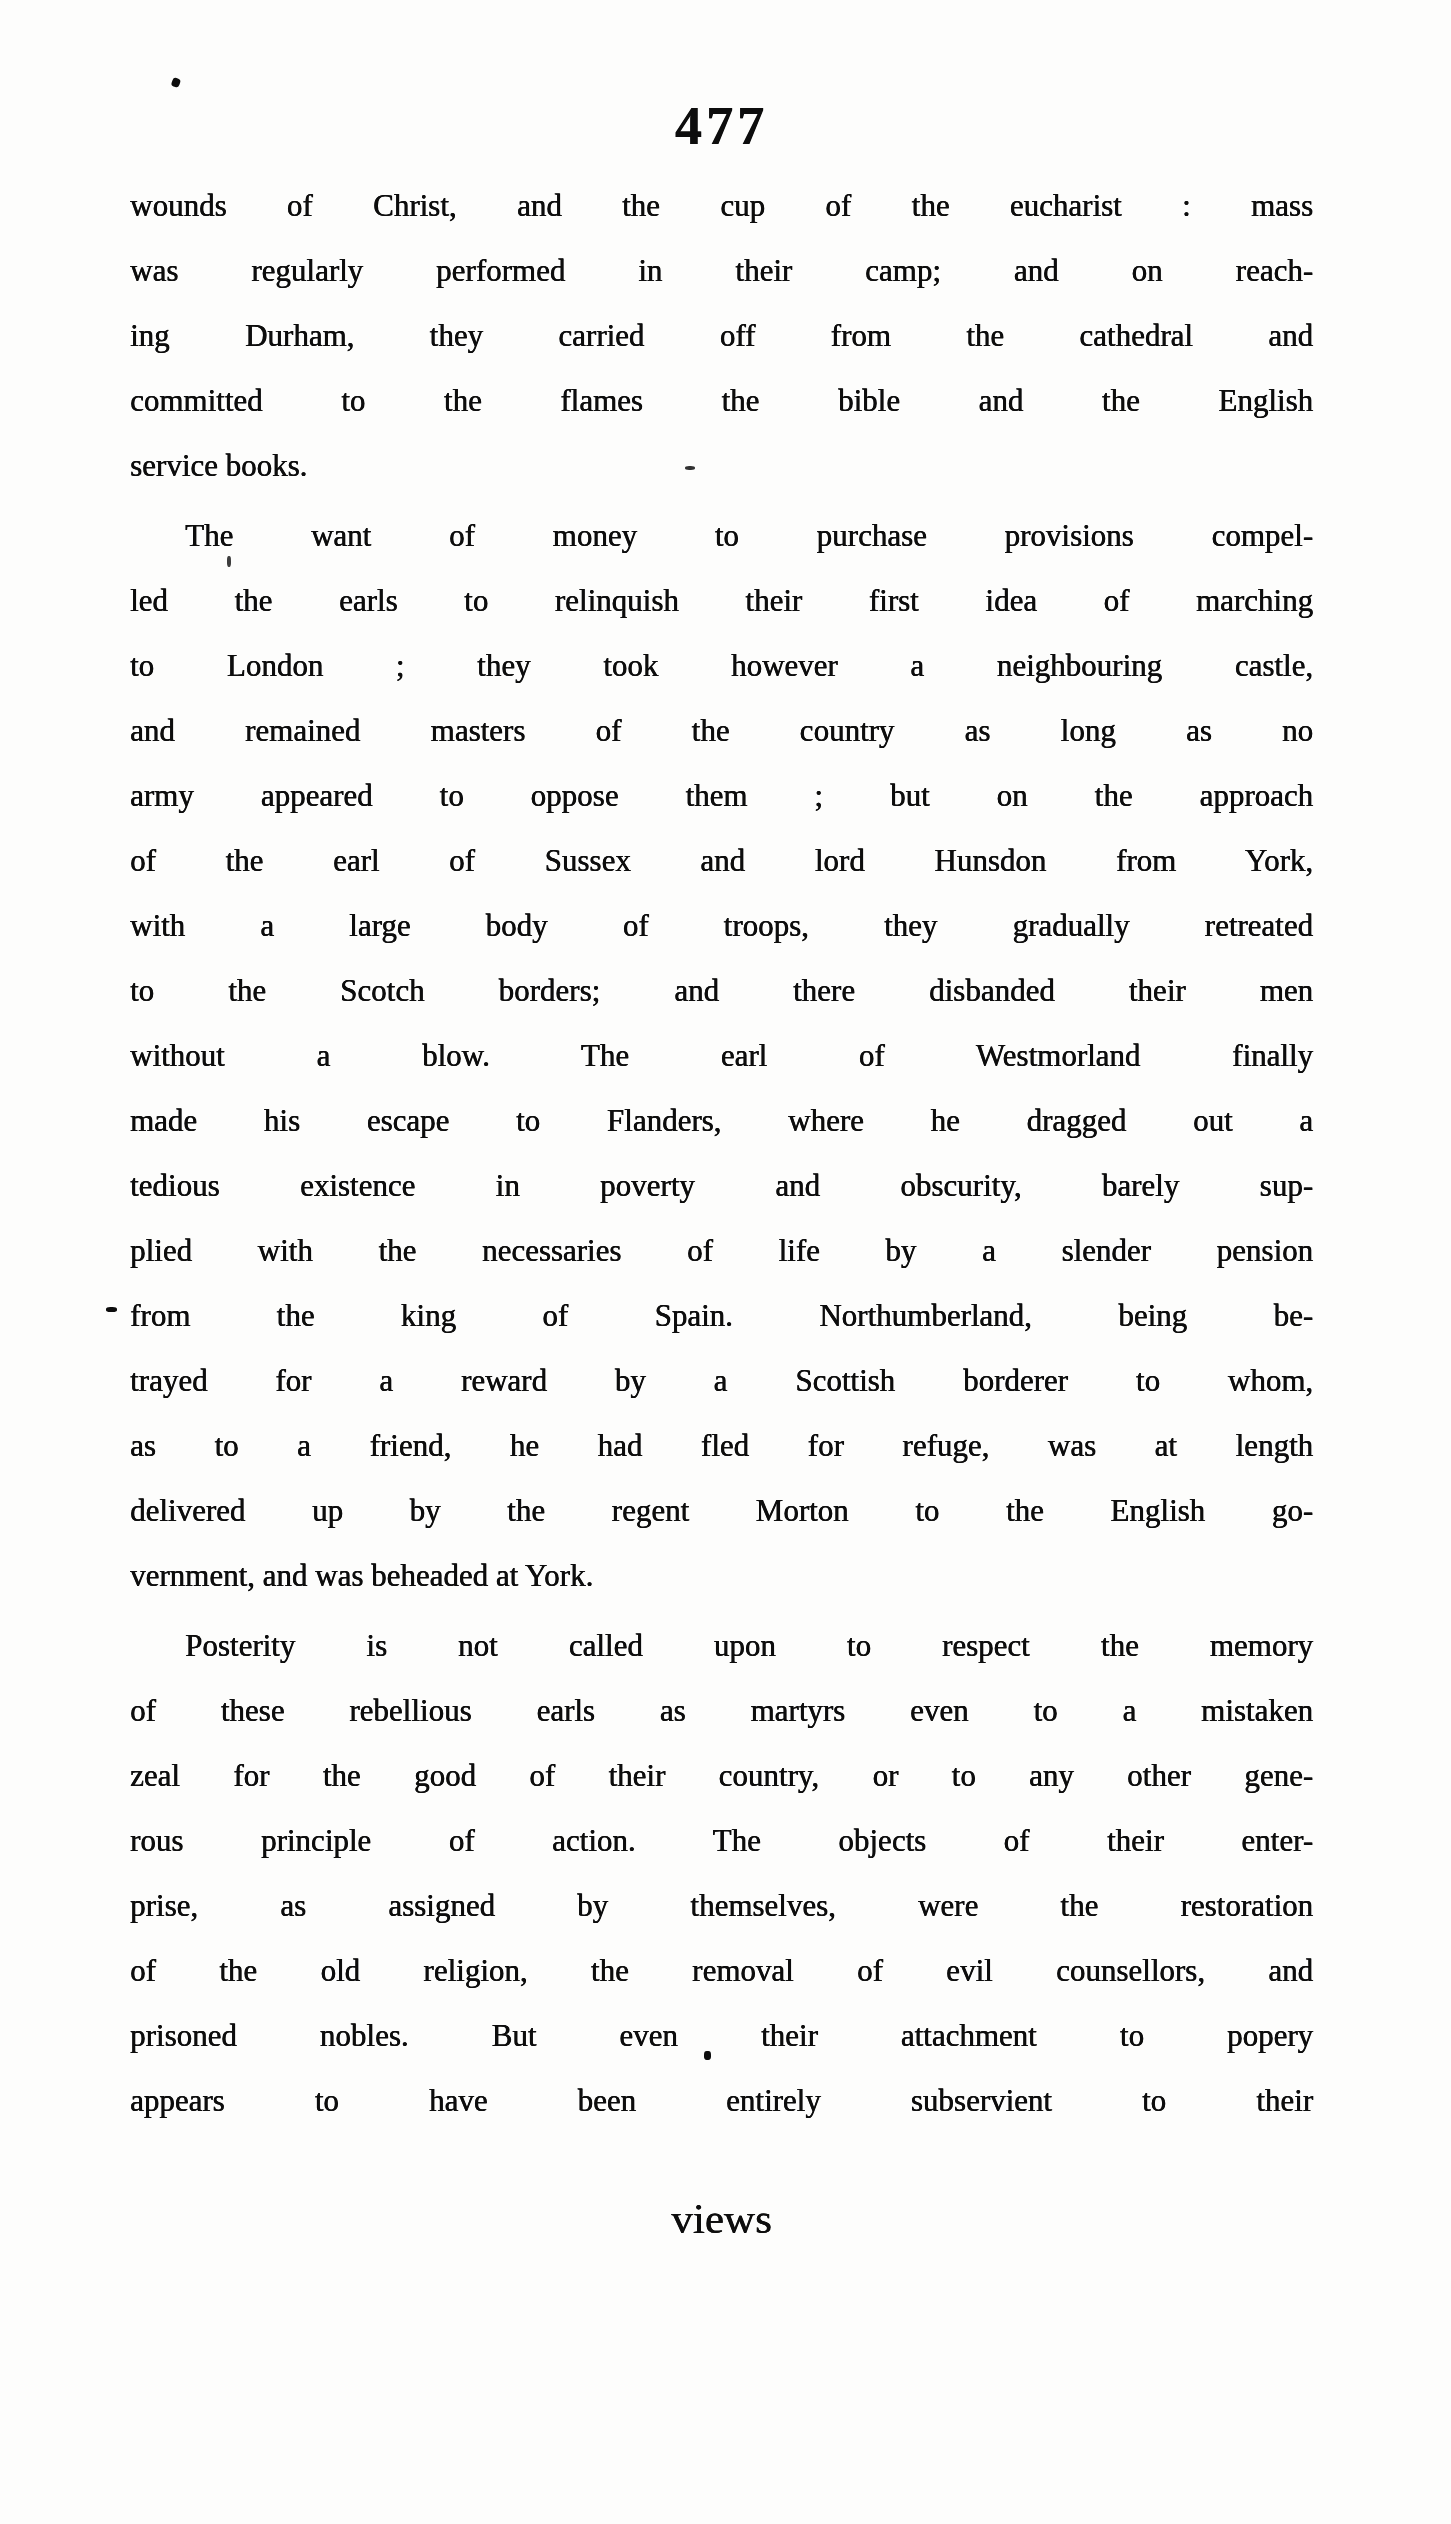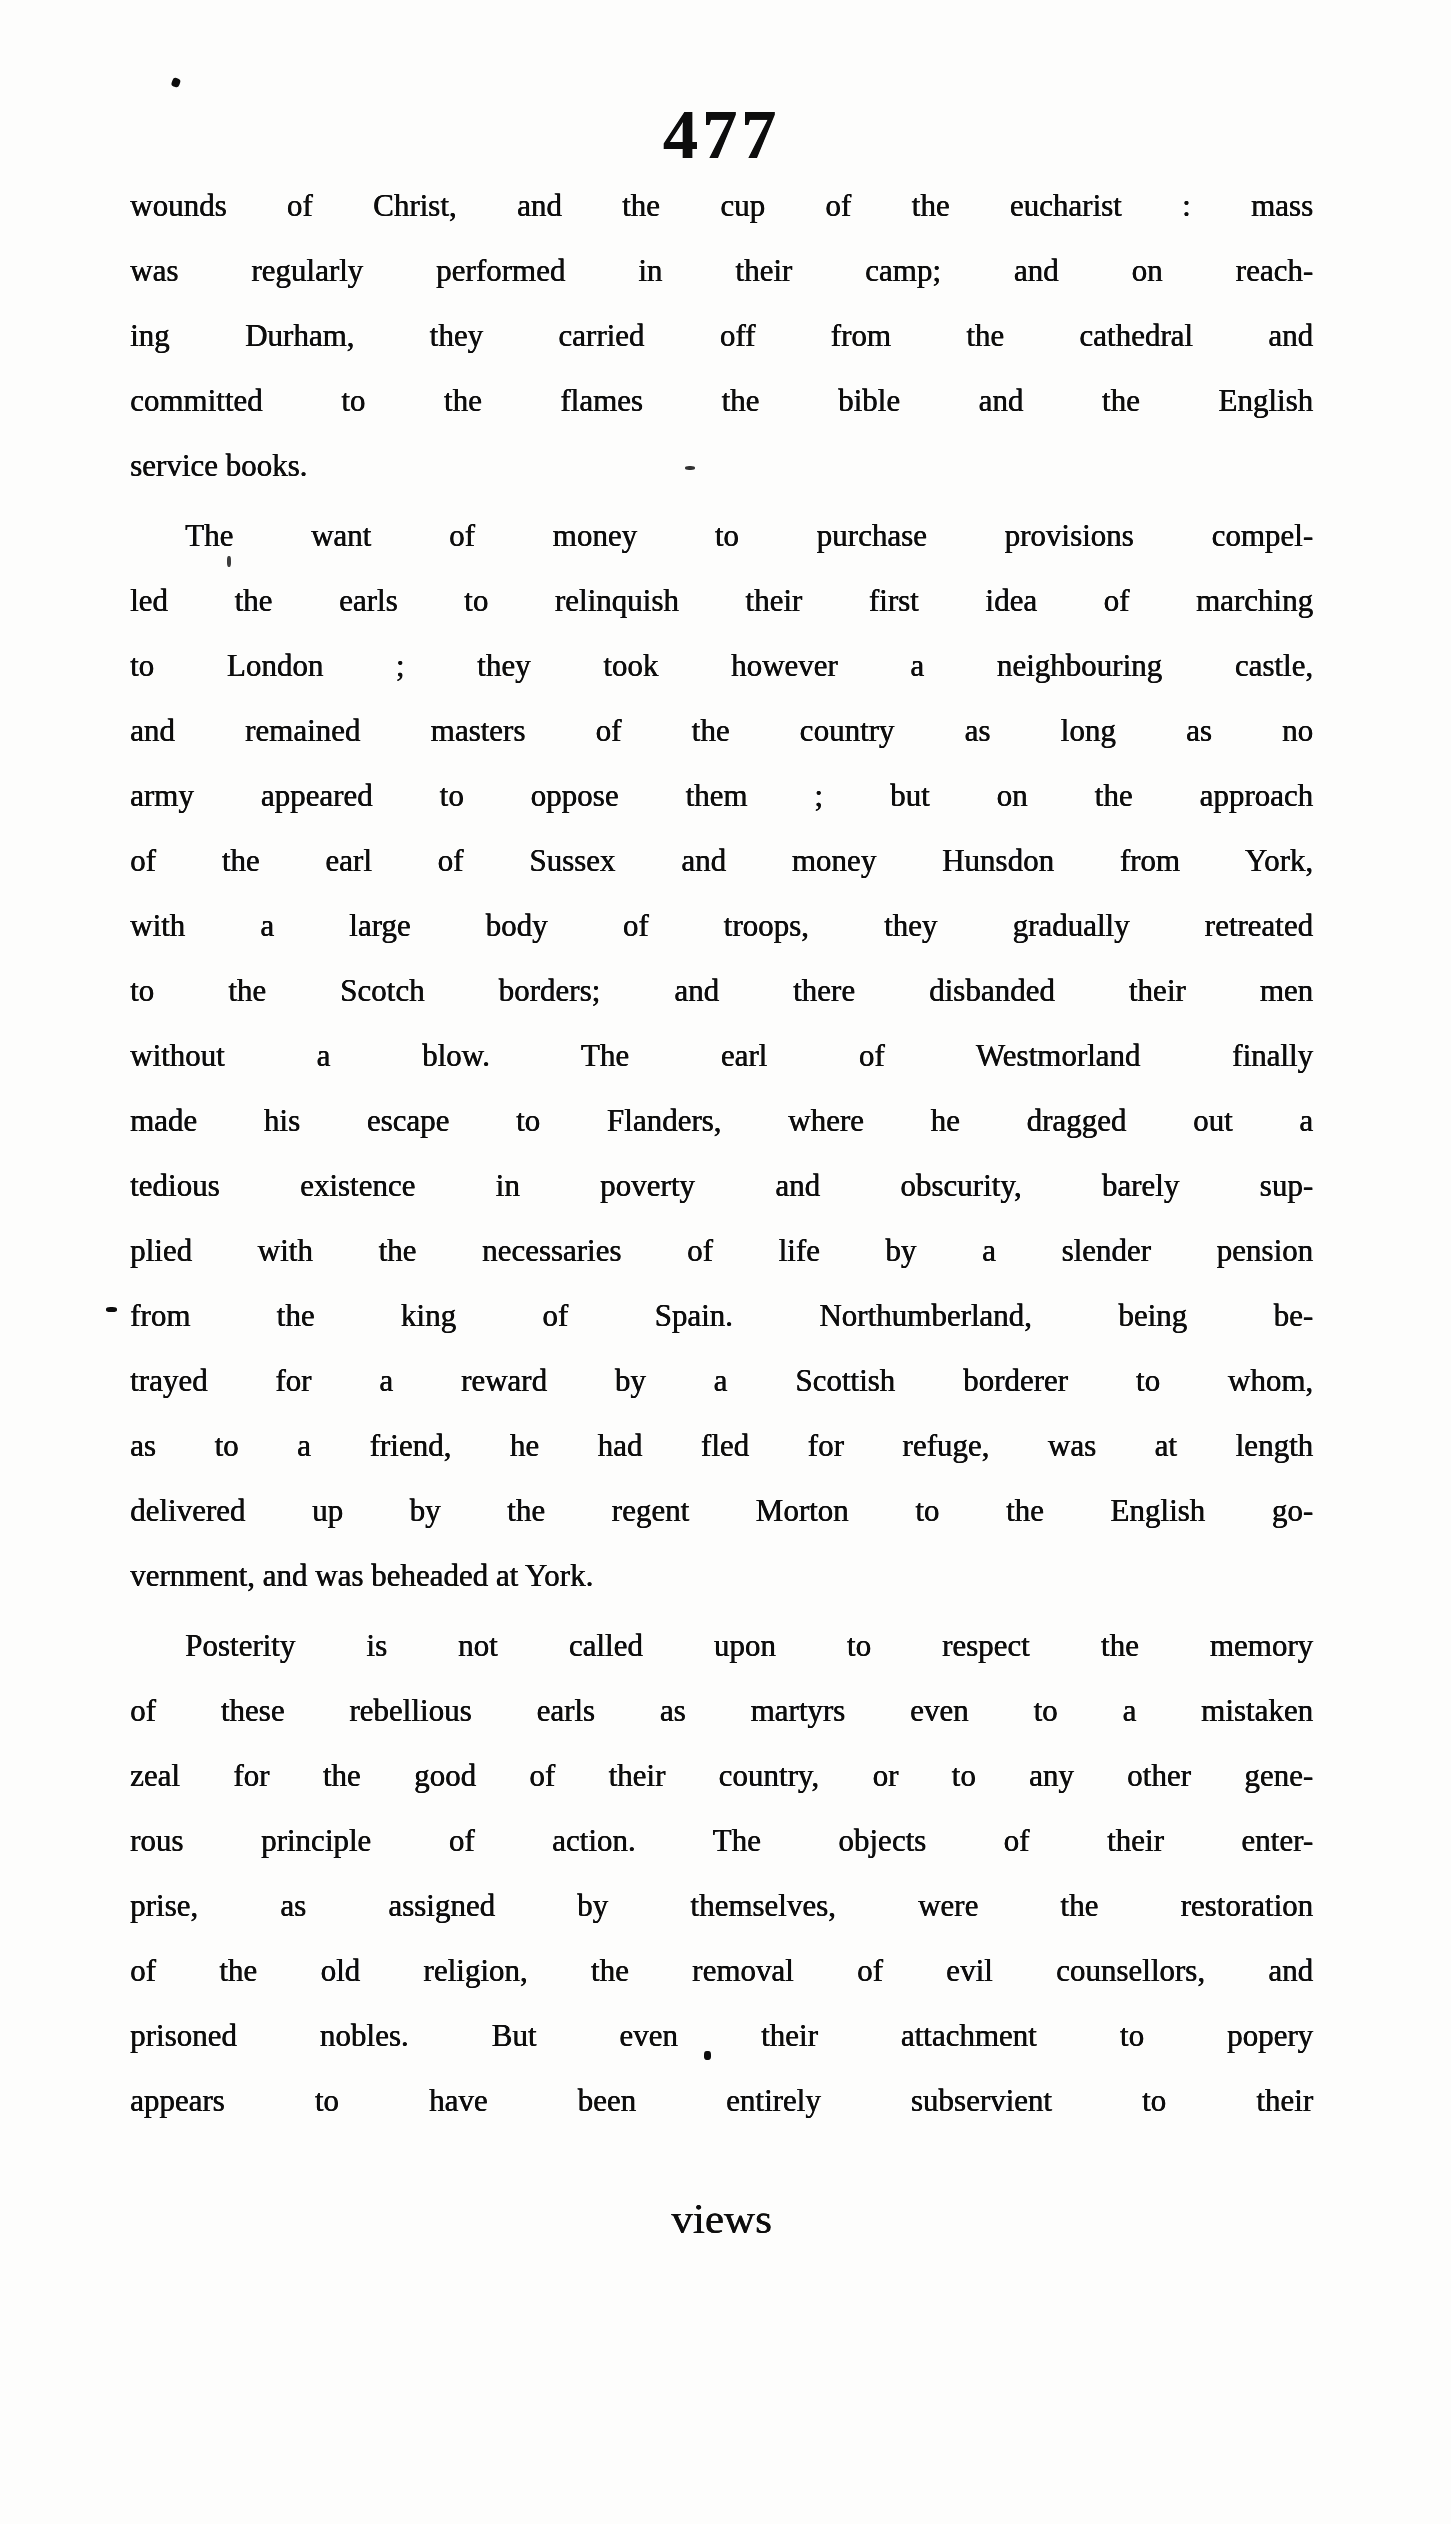--- a/index.html
+++ b/index.html
@@ -21,21 +21,21 @@
     font-family: "Liberation Serif", "DejaVu Serif", serif;
     color: var(--ink);
   }
   
   .page-number {
     position: absolute;
     top: 95px;
     left: 130px;
     width: 1183px;
     text-align: center;
-    font-size: 70px;
+    font-size: 54px;
     font-weight: bold;
     letter-spacing: 4.2px;
     color: var(--ink);
     text-shadow: 0.5px 0 0 var(--ink);
   }
   
   .text-block {
     position: absolute;
     top: 173px;
     left: 130px;
@@ -95,21 +95,21 @@
         <div class="line justified">ing Durham, they carried off from the cathedral and</div>
         <div class="line justified">committed to the flames the bible and the English</div>
         <div class="line no-justify">service books.</div>
       </div>
       <div class="paragraph">
         <div class="line indent justified">The want of money to purchase provisions compel-</div>
         <div class="line justified">led the earls to relinquish their first idea of marching</div>
         <div class="line justified">to London ; they took however a neighbouring castle,</div>
         <div class="line justified">and remained masters of the country as long as no</div>
         <div class="line justified">army appeared to oppose them ; but on the approach</div>
-        <div class="line justified">of the earl of Sussex and money Hunsdon from York,</div>
+        <div class="line justified">of the earl of Sussex and lord Hunsdon from York,</div>
         <div class="line justified">with a large body of troops, they gradually retreated</div>
         <div class="line justified">to the Scotch borders; and there disbanded their men</div>
         <div class="line justified">without a blow. The earl of Westmorland finally</div>
         <div class="line justified">made his escape to Flanders, where he dragged out a</div>
         <div class="line justified">tedious existence in poverty and obscurity, barely sup-</div>
         <div class="line justified">plied with the necessaries of life by a slender pension</div>
         <div class="line justified">from the king of Spain. Northumberland, being be-</div>
         <div class="line justified">trayed for a reward by a Scottish borderer to whom,</div>
         <div class="line justified">as to a friend, he had fled for refuge, was at length</div>
         <div class="line justified">delivered up by the regent Morton to the English go-</div>

